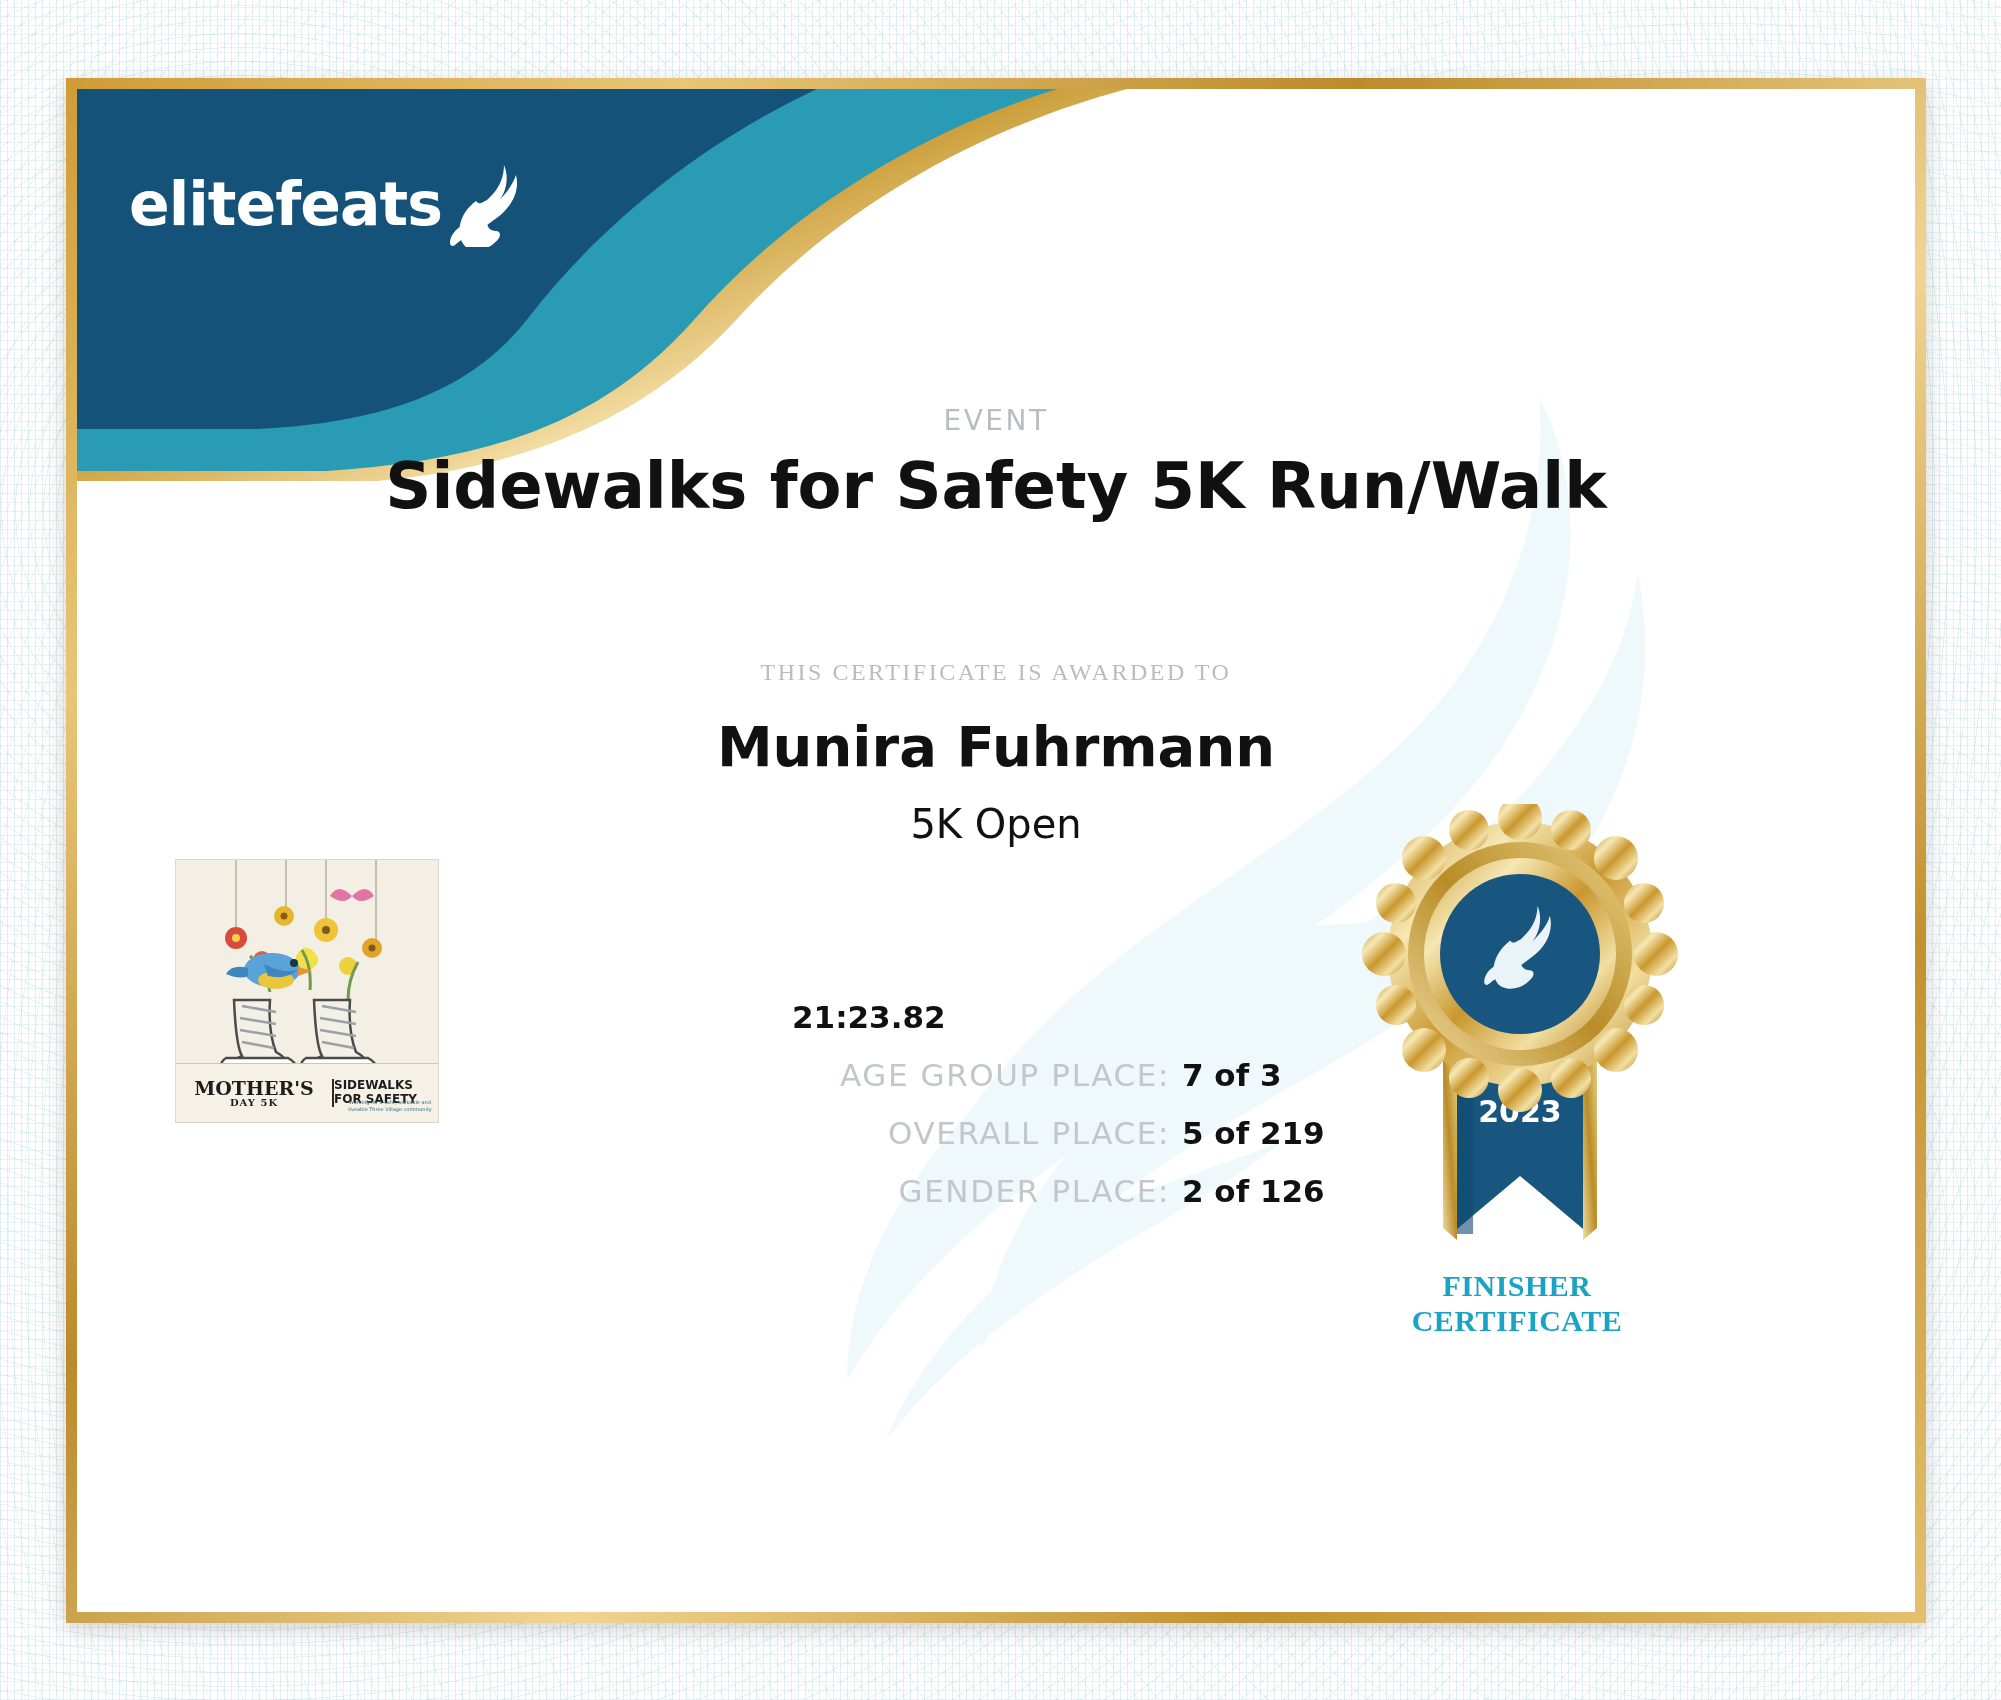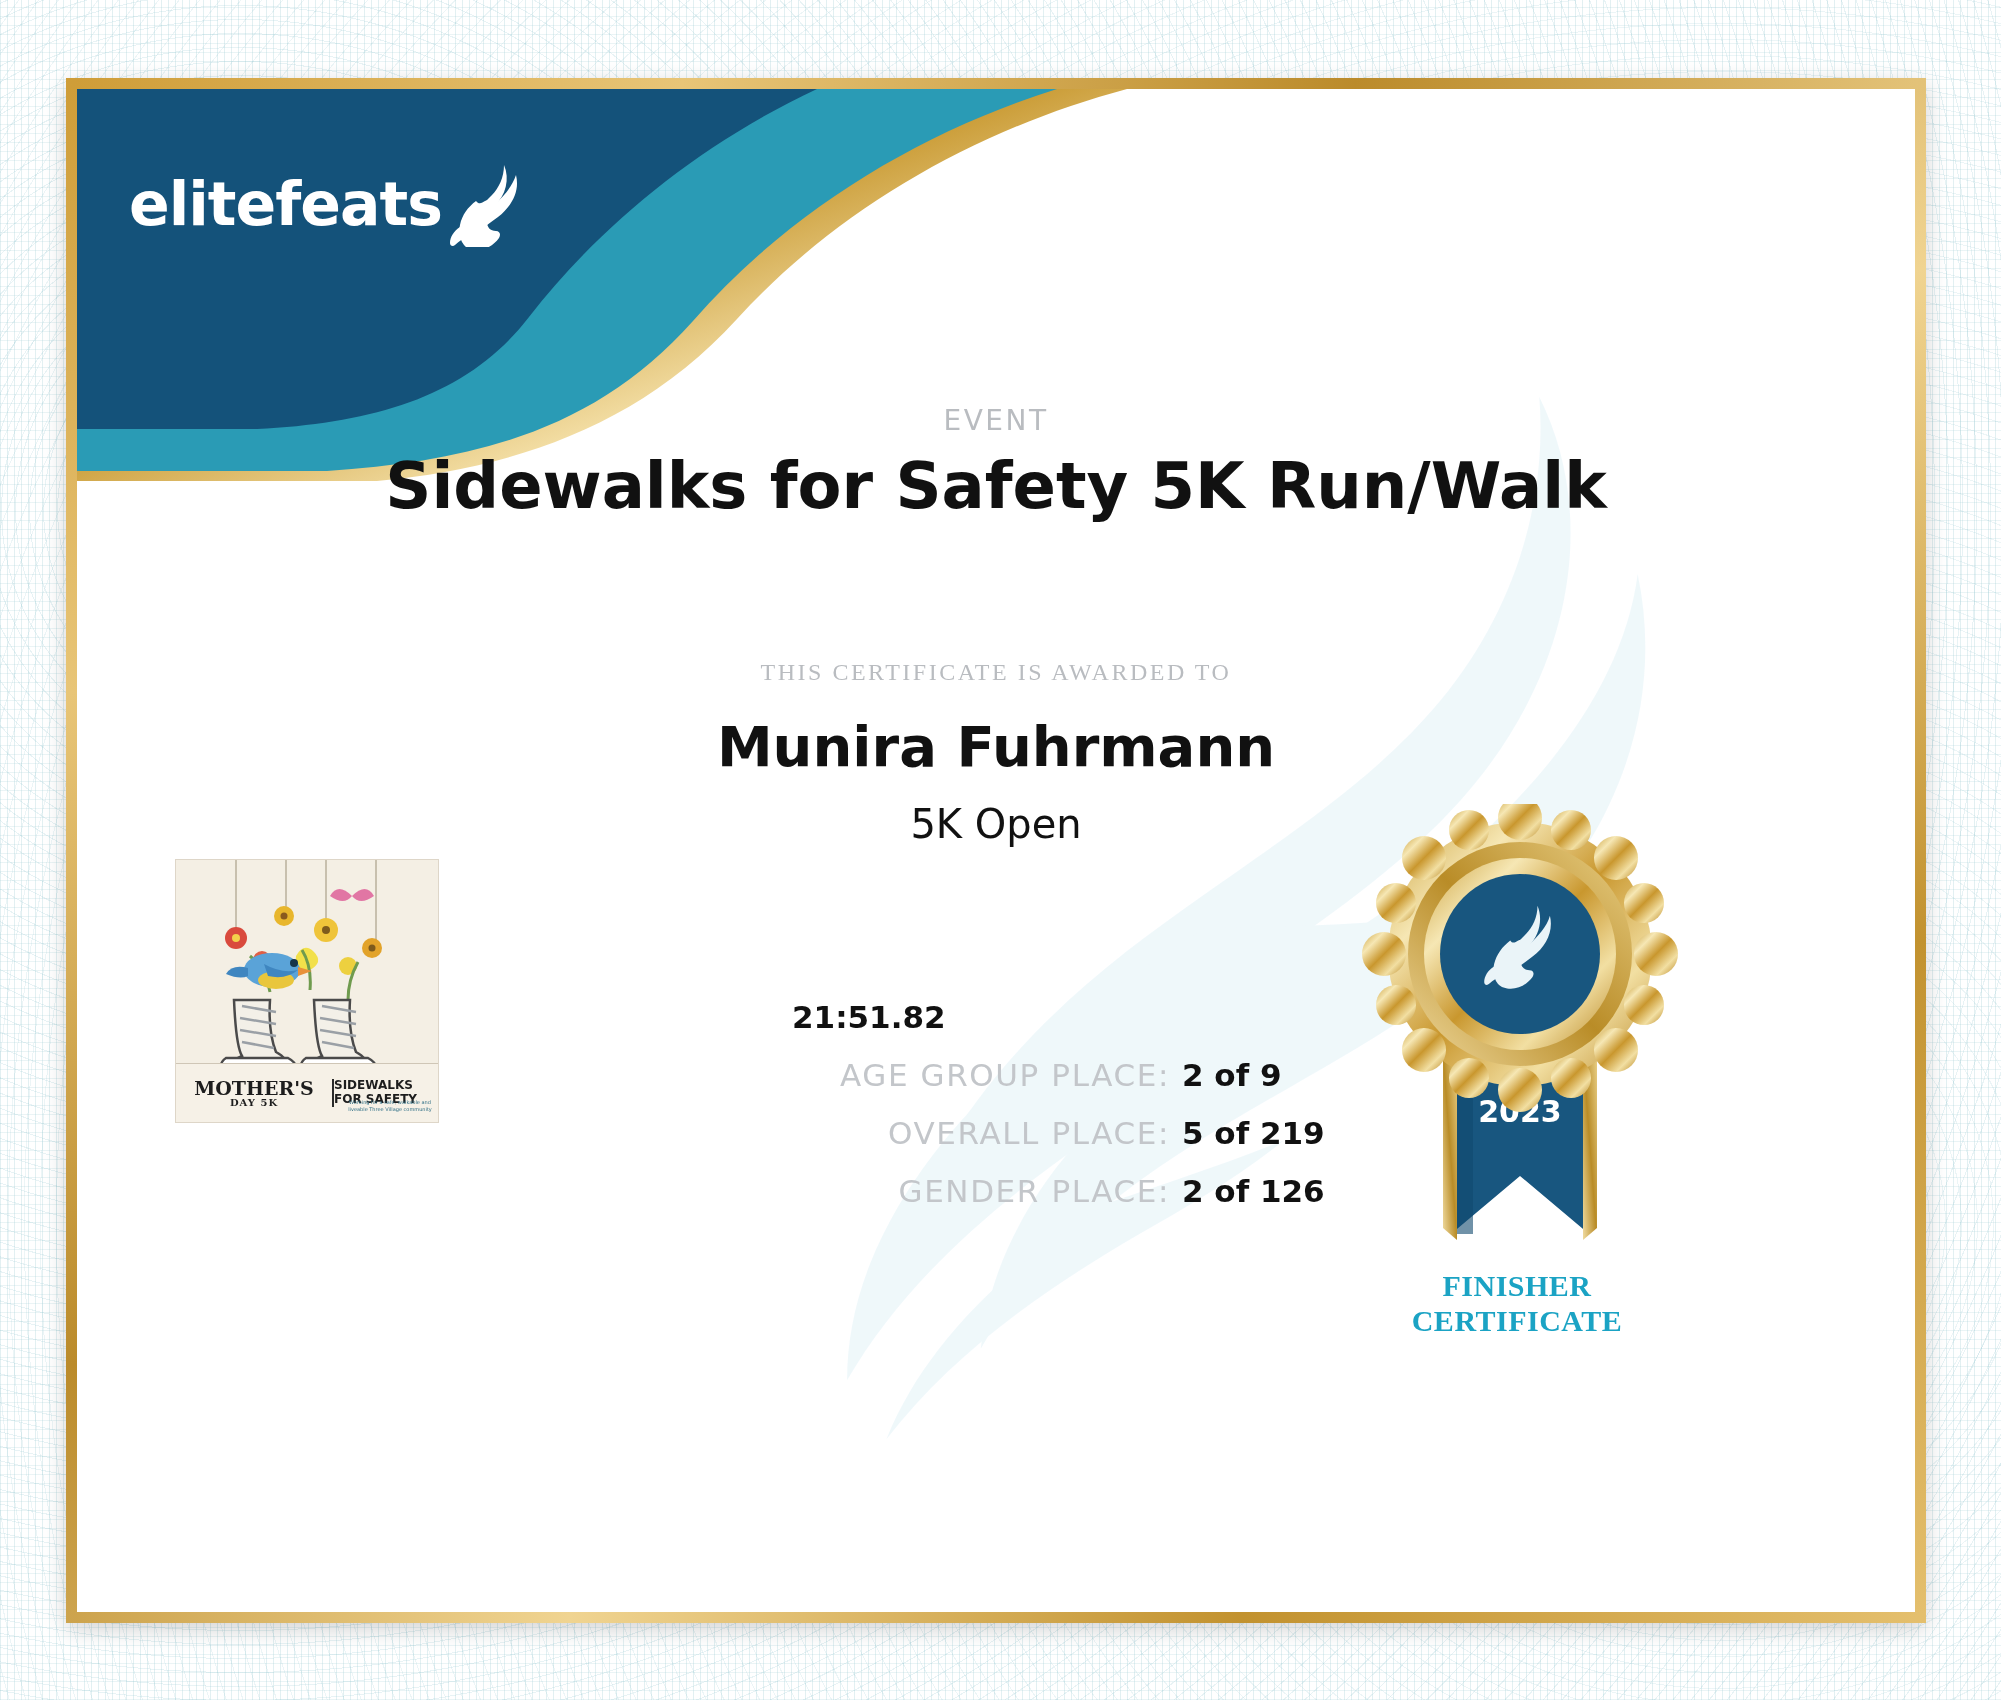--- a/index.html
+++ b/index.html
@@ -304,25 +304,25 @@
       <div class="label event-label">EVENT</div>
       <div class="event-name">Sidewalks for Safety 5K Run/Walk</div>
 
       <div class="label awarded-label">THIS CERTIFICATE IS AWARDED TO</div>
       <div class="recipient">Munira Fuhrmann</div>
       <div class="division">5K Open</div>
 
 
       <div class="stats">
         <div class="stat-row">
-          <div class="stat-val">21:51.82</div>
+          <div class="stat-val">21:23.82</div>
         </div>
         <div class="stat-row">
           <div class="stat-key">AGE GROUP PLACE:</div>
-          <div class="stat-val">2 of 9</div>
+          <div class="stat-val">7 of 3</div>
         </div>
         <div class="stat-row">
           <div class="stat-key">OVERALL PLACE:</div>
           <div class="stat-val">5 of 219</div>
         </div>
         <div class="stat-row">
           <div class="stat-key">GENDER PLACE:</div>
           <div class="stat-val">2 of 126</div>
         </div>
       </div>

